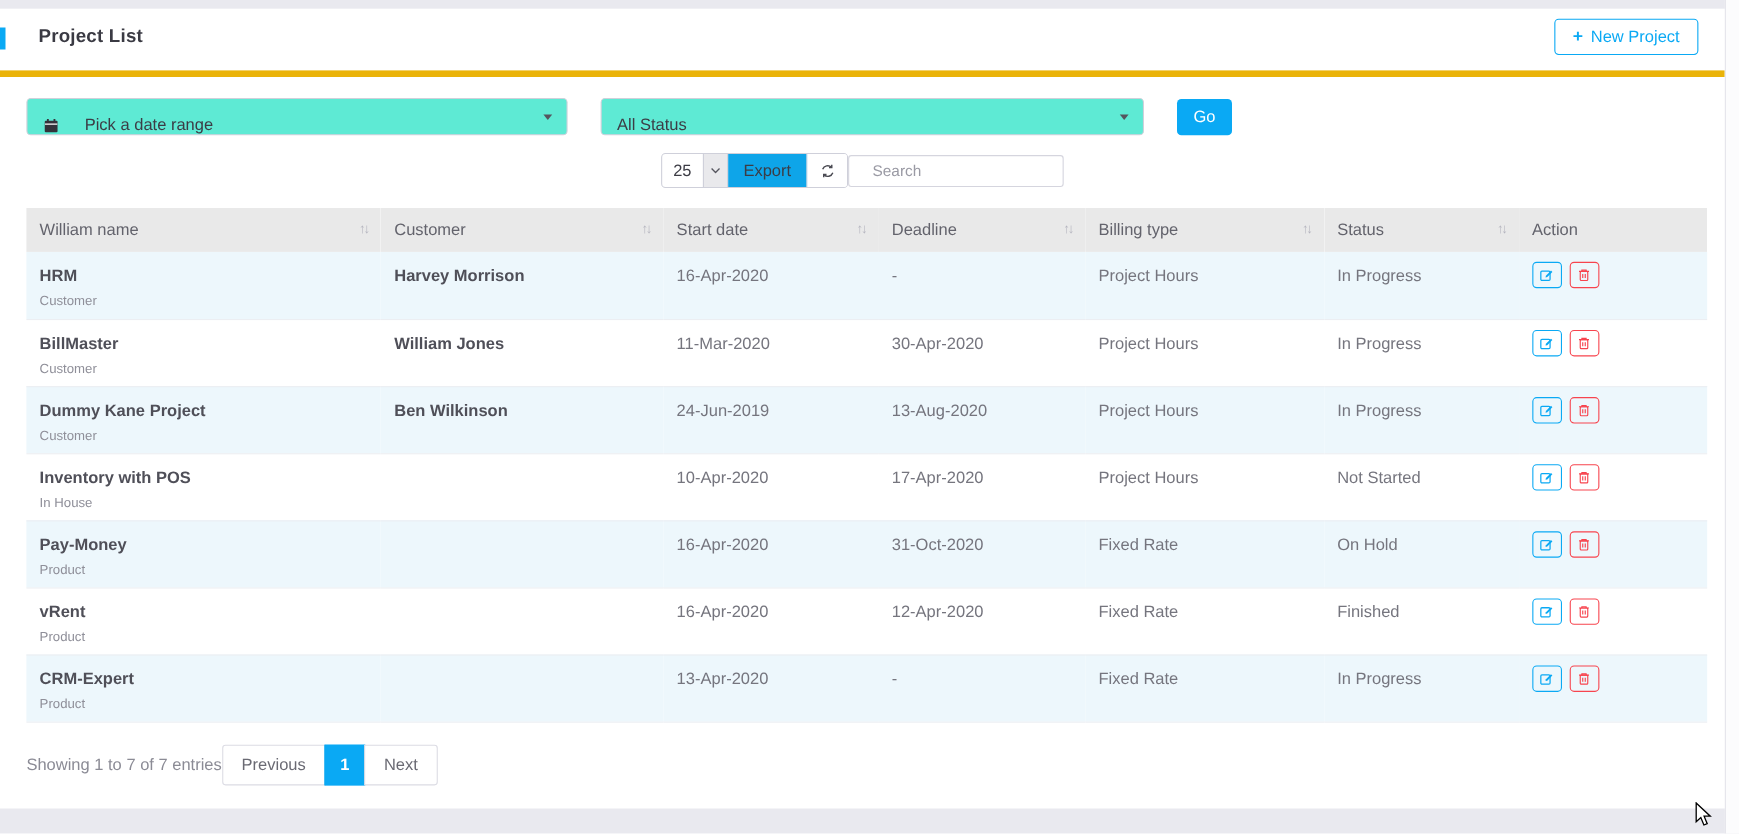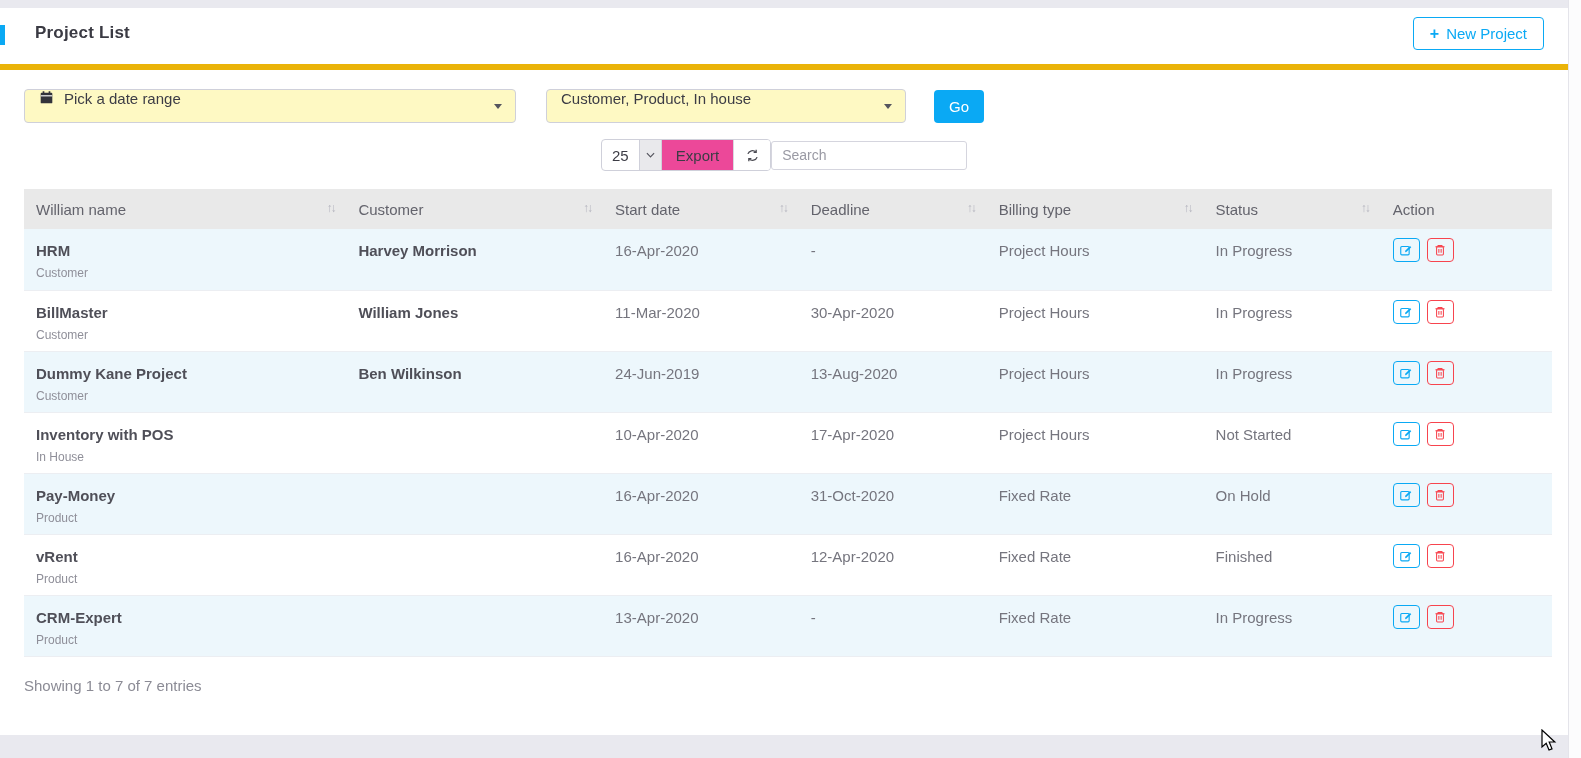--- a/index.html
+++ b/index.html
@@ -19,43 +19,43 @@
   .accent-bar { position:absolute; left:0; top:17px; width:5px; height:20px; background:var(--accent,#0aa9f4); }
   .page-title { position:absolute; left:35px; top:15px; font-size:17px; font-weight:600; color:#3a3a43; letter-spacing:.2px; }
   .btn-new { position:absolute; right:24px; top:9px; height:33px; padding:0 16px; background:#fff;
              border:1px solid var(--accent,#0aa9f4); border-radius:4px; color:var(--accent,#0aa9f4);
              font-size:15px; display:flex; align-items:center; gap:7px; cursor:pointer;
              font-family:inherit; }
   .btn-new .plus { font-weight:700; font-size:16px; line-height:1; }
 
   
   .filters { display:flex; align-items:center; margin:19px 24px 0 24px; }
-  .select { height:34px; border:1px solid #cfd0da; border-radius:4px; background:#fef9c3;
-            display:flex; align-items:flex-start; padding:0 14px; font-size:15px; color:#3c3c45; cursor:pointer; position:relative; }
+  .select { height:34px; border:1px solid #cfd0da; border-radius:4px; background:#5eead4;
+            display:flex; align-items:flex-end; padding:0 14px; font-size:15px; color:#3c3c45; cursor:pointer; position:relative;gap:13px; }
   .select .caret { position:absolute; right:13px; top:14px; width:0; height:0;
                    border-left:4.5px solid transparent; border-right:4.5px solid transparent; border-top:5.5px solid #55555e; }
   .sel-date { width:492px; margin-right:30px; }
   .sel-status { width:494px; margin-right:30px; }
   .sel-type { width:360px; margin-right:28px; }
   .cal-ic { width:15px; height:15px; margin-right:10px; color:#33333b; flex:0 0 auto; }
   .btn-go { width:50px; height:33px; background:var(--accent,#0aa9f4); color:#fff; border:none; border-radius:4px;
             font-size:15px; font-family:inherit; cursor:pointer; }
 
   
   .toolbar { margin:16px 24px 0 24px; display:flex; justify-content:center; align-items:center; }
   .btn-group { display:flex; align-items:stretch; height:32px; border:1px solid #cfd0da; border-radius:4px; overflow:hidden; background:#fff; }
   .len-val { width:37px; display:flex; align-items:center; justify-content:center; font-size:15px; color:#3c3c45; }
   .len-chev { width:23px; background:#e9e9ec; border-left:1px solid #cfd0da; border-right:1px solid #cfd0da;
               display:flex; align-items:center; justify-content:center; cursor:pointer; }
   .len-chev svg { width:9px; height:6px; }
-  .btn-flat { display:flex; align-items:center; padding:0 14px; font-size:15px; color:#3c3c45; background:#ec4899;
+  .btn-flat { display:flex; align-items:center; padding:0 14px; font-size:15px; color:#3c3c45; background:#0ea5e9;
               border:none; border-right:1px solid #d9d9e0; cursor:pointer; font-family:inherit; }
   .btn-refresh { display:flex; align-items:center; justify-content:center; width:36px; background:#fff; border:none; cursor:pointer; }
   .btn-refresh svg { width:15px; height:15px; color:#4a4a52; }
-  .search-input { width:196px; height:29px; border:1px solid #d5d5de; border-radius:3px; padding:0 10px;
+  .search-input { width:196px; height:29px; border:1px solid #d5d5de; border-radius:3px; padding:0 21px;
                   font-size:14px; color:#3c3c45; font-family:inherit; outline:none; }
   .search-input::placeholder { color:#9a9aa4; }
 
   
   .tbl-wrap { margin:18px 16px 0 24px; }
   table { width:100%; border-collapse:collapse; table-layout:fixed; }
   th { background:var(--header-bg,#e9e9e9); height:40px; text-align:left; font-size:15px; font-weight:500;
        color:#63636c; padding:0 12px; position:relative; }
   th .sort { position:absolute; right:12px; top:12px; font-size:12px; color:#b5b5bf; letter-spacing:-2px; font-style:normal; }
   th .sort i { font-style:normal; }
@@ -106,22 +106,22 @@
     <div class="filters">
       <div class="select sel-date">
         <svg class="cal-ic" viewBox="0 0 16 16" fill="none" stroke="currentColor" stroke-width="1.5">
           <rect x="1.8" y="3" width="12.4" height="11.2" rx="1" fill="currentColor" stroke="none"></rect>
           <path d="M4.8 1.2v3M11.2 1.2v3" stroke="currentColor" stroke-width="1.8"></path>
           <path d="M2 6.2h12" stroke="#fff" stroke-width="1.2"></path>
         </svg>
         <span>Pick a date range</span>
         <span class="caret"></span>
       </div>
-      <div class="select sel-type">
-        <span>Customer, Product, In house</span>
+      <div class="select sel-status">
+        <span>All Status</span>
         <span class="caret"></span>
       </div>
       <button class="btn-go">Go</button>
     </div>
 
     <div class="toolbar">
       <div class="btn-group">
         <div class="len-val">25</div>
         <div class="len-chev">
           <svg viewBox="0 0 10 6" fill="none">
@@ -350,20 +350,25 @@
                     </svg>
                   </span>
                 </span></td>
             </tr>
           </tbody>
       </table>
     </div>
 
     <div class="table-footer">
       <div class="entries-info">Showing 1 to 7 of 7 entries</div>
+      <div class="pagination">
+        <div class="page-btn first">Previous</div>
+        <div class="page-btn active">1</div>
+        <div class="page-btn last">Next</div>
+      </div>
     </div>
 
   </div>
 
   <div class="strip bottom"></div>
   <div class="scroll-track"></div>
 
   <svg class="cursor" viewBox="0 0 20 24">
     <path d="M2 1 L2 18 L6.2 14.2 L9 21 L12 19.8 L9.2 13 L14.8 13 Z" fill="#fff" stroke="#000" stroke-width="1.2"></path>
   </svg>

